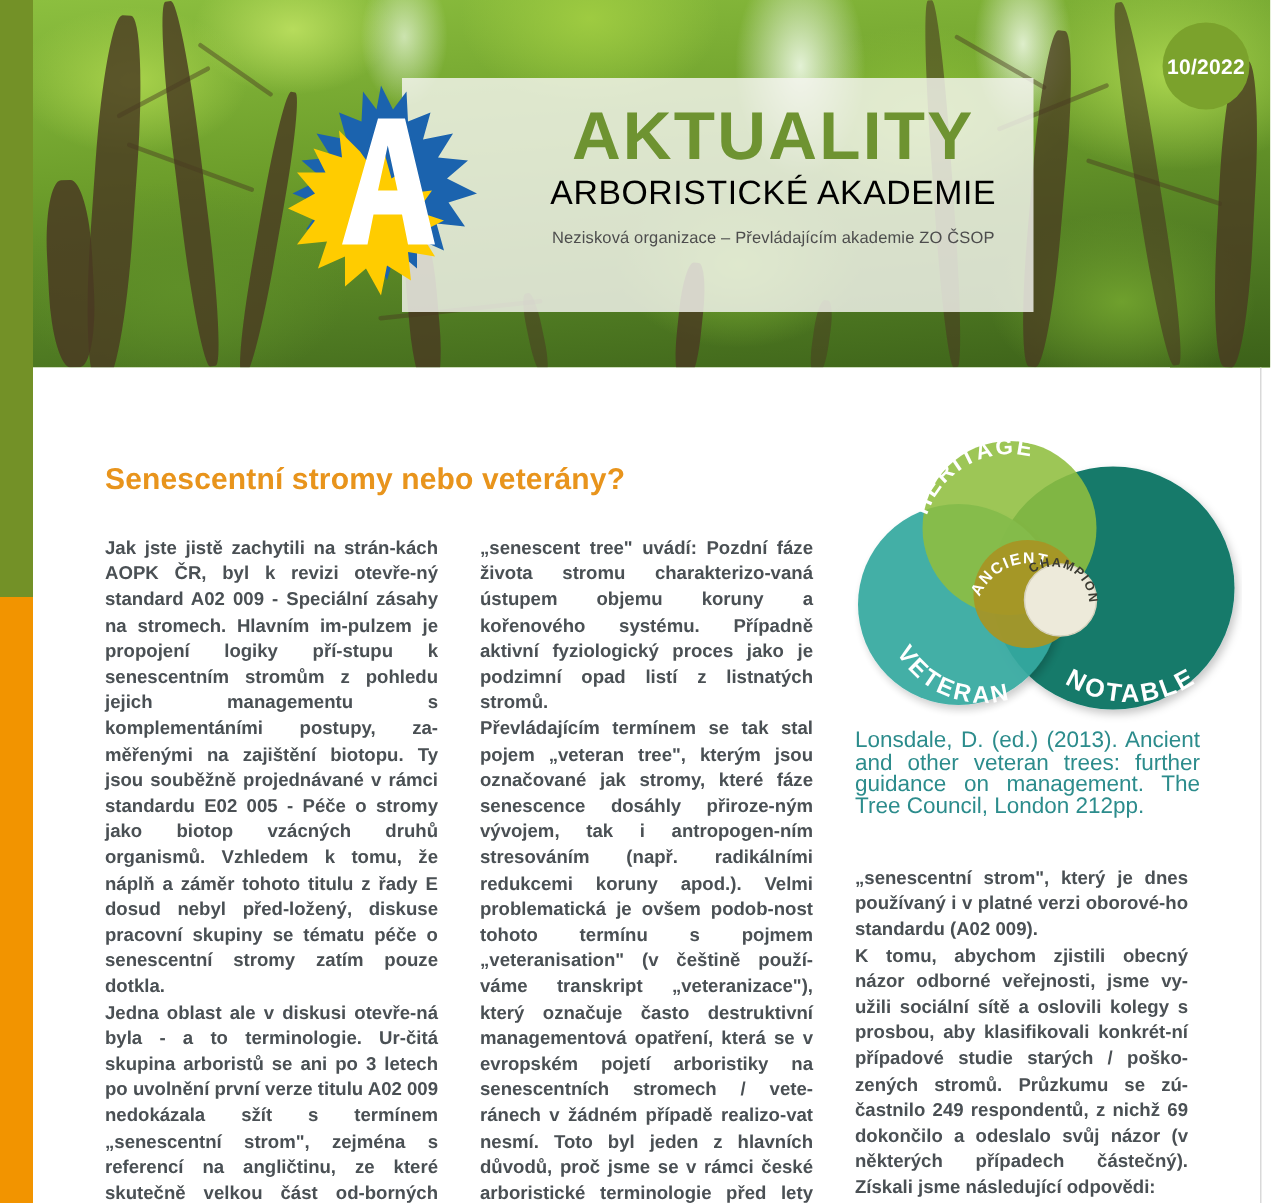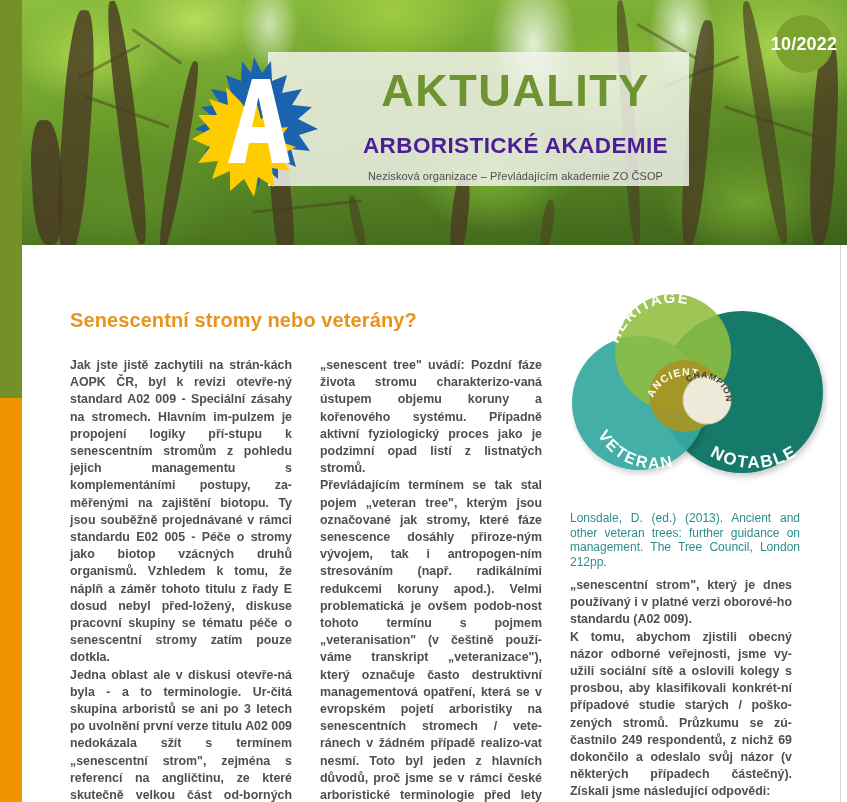--- a/index.html
+++ b/index.html
@@ -92,35 +92,35 @@
   .twig.t2 { left: 60px;  top: 110px; width: 90px; transform: rotate(20deg); }
   .twig.t3 { left: 105px; top: 45px;  width: 60px; transform: rotate(35deg); }
   .twig.t4 { left: 640px; top: 70px;  width: 80px; transform: rotate(-22deg); }
   .twig.t5 { left: 700px; top: 120px; width: 95px; transform: rotate(18deg); }
   .twig.t6 { left: 610px; top: 40px;  width: 70px; transform: rotate(30deg); }
   .twig.t7 { left: 230px; top: 205px; width: 110px; transform: rotate(-6deg); }
 
   
   .title-panel {
     position: absolute; left: 246px; top: 52px;
-    width: 421px; height: 134px;
+    width: 421px; height: 156px;
     background: rgba(245,245,240,0.82);
     z-index: 10;
   }
   .title-inner {
     position: absolute; left: 84px; top: 16px; right: 10px;
     text-align: center;
   }
   .brand-title {
     font-size: 45px; font-weight: bold; letter-spacing: 1.5px;
     color: #6E9331; line-height: 1.0;
   }
   .brand-sub {
-    font-size: 22.5px; font-weight: bold; letter-spacing: 0.4px;
-    color: #4c1d95; line-height: 1.15; margin-top: 20px;
+    font-size: 22.5px; font-weight: normal; letter-spacing: 0.4px;
+    color: #000000; line-height: 1.15; margin-top: 3px;
   }
   .brand-org {
     font-size: 11px; color: #4d4d4d; margin-top: 11px; letter-spacing: 0.1px;
   }
 
   
   .logo {
     position: absolute; left: 170px; top: 55px;
     width: 132px; height: 146px;
     z-index: 20;
@@ -129,21 +129,21 @@
 
   
   .date-badge {
     position: absolute; right: 14px; top: 15px;
     width: 58px; height: 58px; border-radius: 50%;
     background: #7BA22C;
     display: flex; align-items: center; justify-content: center;
     z-index: 25;
   }
   .date-badge span {
-    color: #ffffff; font-size: 18px; font-weight: bold; letter-spacing: 0.2px;
+    color: #ffffff; font-size: 14px; font-weight: bold; letter-spacing: 0.2px;
   }
 
   
   .content {
     position: absolute; left: 22px; top: 245px;
     width: 758px; height: 557px;
     background: #ffffff;
   }
   .headline {
     position: absolute; left: 48px; top: 64px;
@@ -165,24 +165,23 @@
   .col-3 { left: 548px; top: 332px; width: 222px; }
 
   
   .figure {
     position: absolute; left: 534px; top: 30px;
     width: 272px; height: 210px;
   }
   .figure svg { display: block; }
   .fig-caption {
     position: absolute; left: 548px; top: 242px; width: 230px;
-    font-size: 12px; line-height: 14.6px;
+    font-size: 15px; line-height: 14.6px;
     color: #2C8C8C;
     text-align: justify;
-    margin-top: 24px;
   }
 </style>
 </head>
 <body>
 
 <div class="page">
 
   <div class="accent-bar">
     <div class="accent-green"></div>
     <div class="accent-orange"></div>

